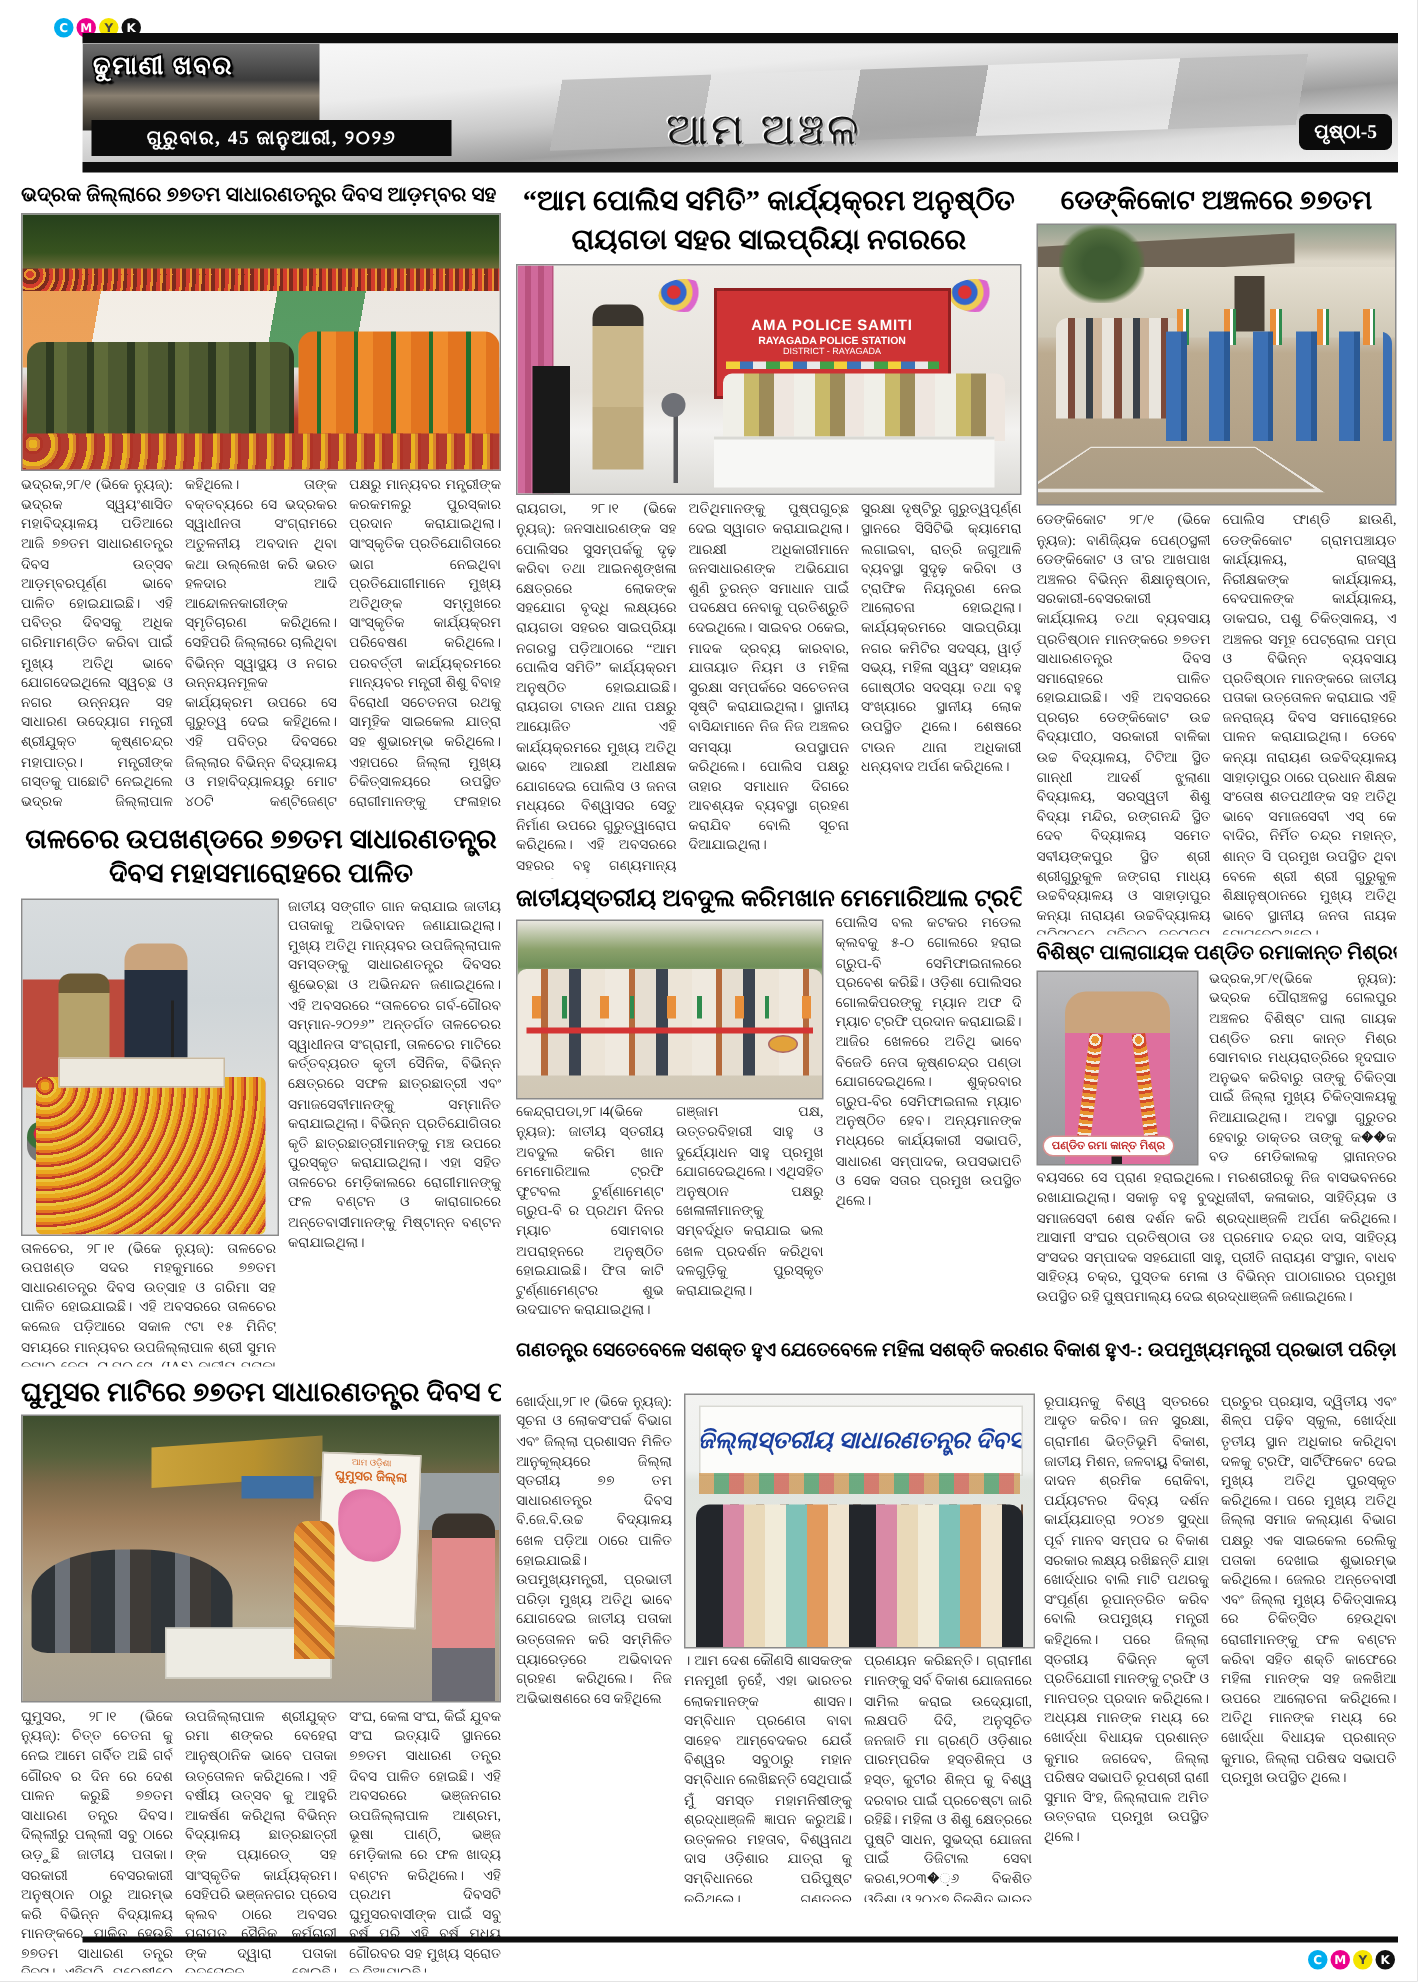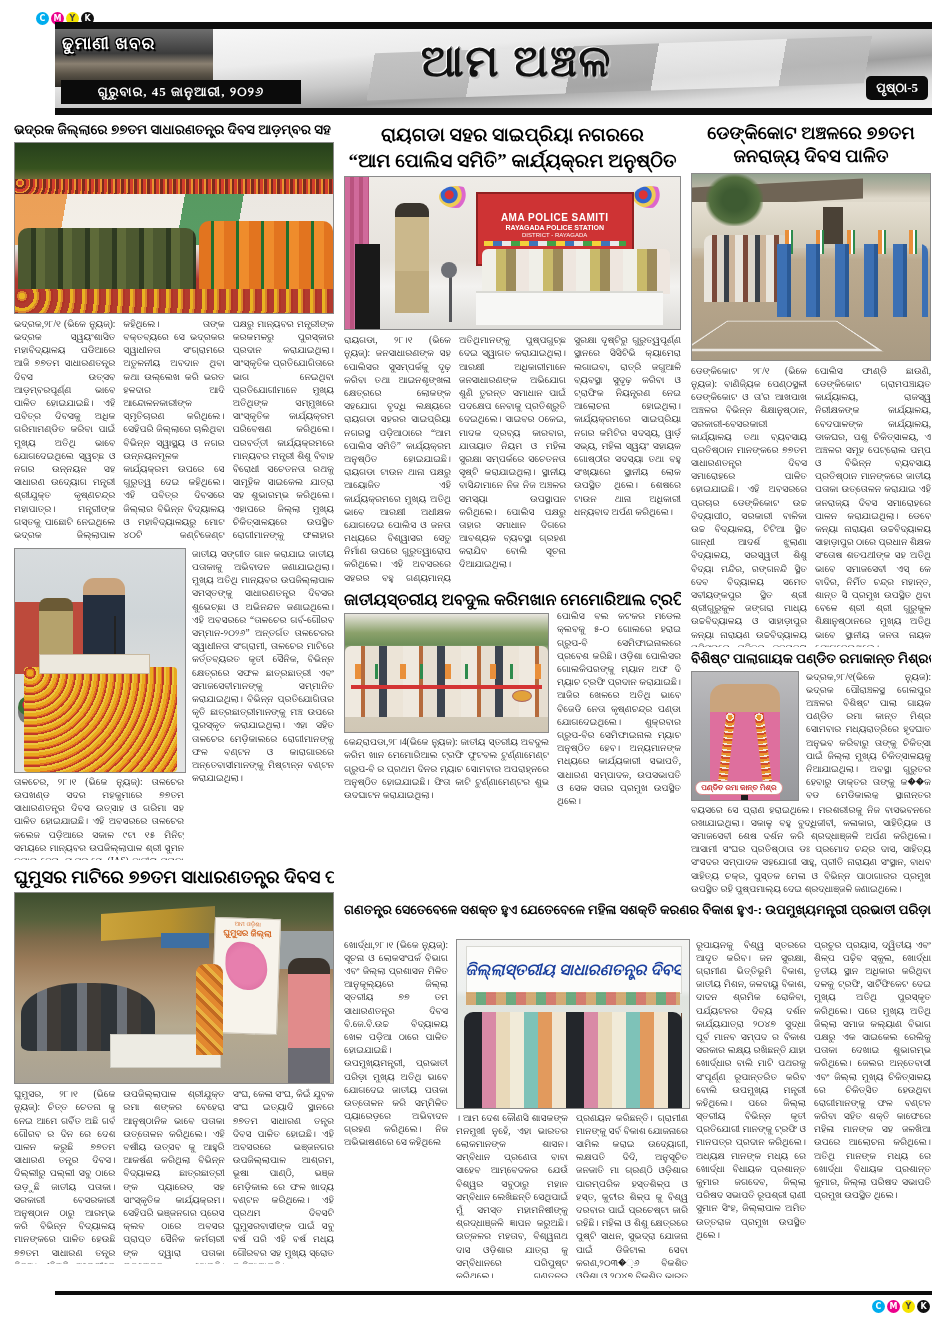--- a/index.html
+++ b/index.html
@@ -22,21 +22,21 @@
       background:linear-gradient(175deg,#fbfbfb 0%,#ececec 34%,#c9c9c9 52%,#9f9f9f 66%,#dcdcdc 82%,#f2f2f2 100%);}
   .mast-ridge{position:absolute;left:30%;top:18%;width:80%;height:60%;
       background:linear-gradient(100deg,transparent 0 8%,#b9b9b9 8% 22%,#e6e6e6 22% 36%,#a8a8a8 36% 48%,#eeeeee 48% 66%,#bcbcbc 66% 78%,transparent 78%);
       transform:skewY(-2deg);opacity:.8;}
   .mast-photo{position:absolute;left:0;top:0;width:158px;height:58px;
       background:linear-gradient(180deg,#6e6e6e 0%,#3c3c3c 42%,#8a8071 60%,#5a5347 78%,#2c2a26 100%);}
   .mast-logo{position:absolute;left:7px;top:5px;font-size:17px;font-weight:bold;color:#fff;letter-spacing:1px;
       text-shadow:1px 1px 0 #000,-1px -1px 0 #000,1px -1px 0 #000,-1px 1px 0 #000,2px 2px 1px #000;}
   .date-box{position:absolute;left:6px;bottom:4px;width:240px;height:24px;background:#0b0b0b;color:#fff;
       display:flex;align-items:center;justify-content:center;font-size:13px;font-weight:bold;letter-spacing:1px;}
-  .mast-title{position:absolute;left:50%;bottom:24px;transform:translateX(-38%);font-size:44px;font-weight:bold;
+  .mast-title{position:absolute;left:50%;bottom:6px;transform:translateX(-38%);font-size:29px;font-weight:normal;
       color:#111;letter-spacing:2px;line-height:1;
       text-shadow:2px 2px 0 #c2c2c2,-1px -1px 0 #fff,1px 1px 0 #555;}
   .page-box{position:absolute;right:4px;bottom:8px;background:#0b0b0b;color:#fff;font-size:13px;font-weight:bold;
       padding:4px 10px;border-radius:5px;}
 
   
   .content{position:absolute;left:14px;top:122px;width:917px;display:flex;gap:10px;}
   .col-left{width:320px;flex:none;}
   .right-group{width:587px;flex:none;}
   .upper{display:flex;gap:10px;}
@@ -223,20 +223,24 @@
           <div class="abs bh-marigold"></div>
         </div>
         <div class="cols bodytext" style="height:224px;">
           <div>ଭଦ୍ରକ,୨୮/୧ (ଭିକେ ନ୍ୟୁଜ୍): ଭଦ୍ରକ ସ୍ୱୟଂଶାସିତ ମହାବିଦ୍ୟାଳୟ ପଡିଆରେ ଆଜି ୭୭ତମ ସାଧାରଣତନ୍ତ୍ର ଦିବସ ଉତ୍ସବ ଆଡ଼ମ୍ବରପୂର୍ଣ୍ଣ ଭାବେ ପାଳିତ ହୋଇଯାଇଛି। ଏହି ପବିତ୍ର ଦିବସକୁ ଅଧିକ ଗରିମାମଣ୍ଡିତ କରିବା ପାଇଁ ମୁଖ୍ୟ ଅତିଥି ଭାବେ ଯୋଗଦେଇଥିଲେ ସ୍ୱଚ୍ଛ ଓ ନଗର ଉନ୍ନୟନ ସହ ସାଧାରଣ ଉଦ୍ୟୋଗ ମନ୍ତ୍ରୀ ଶ୍ରୀଯୁକ୍ତ କୃଷ୍ଣଚନ୍ଦ୍ର ମହାପାତ୍ର। ମନ୍ତ୍ରୀଙ୍କ ଗସ୍ତକୁ ପାଛୋଟି ନେଇଥିଲେ ଭଦ୍ରକ ଜିଲ୍ଲାପାଳ ଶ୍ରୀଯୁକ୍ତ ଦିଲୀପ ରାଉତରାୟ। ସାଙ୍ଗରେ ଆରକ୍ଷୀ ଅଧୀକ୍ଷକ ମହୋଦୟ ମଧ୍ୟ ଉପସ୍ଥିତ ଥିଲେ। ମୁଖ୍ୟ ଅତିଥି ଜାତୀୟ ପତାକା ଉତ୍ତୋଳନ କରି ଉପସ୍ଥିତ ଜନସମୁଦାୟଙ୍କୁ ଉଦବୋଧନ ଦେଇ ସାଧାରଣତନ୍ତ୍ର ଦିବସ ଉପଲକ୍ଷେ ଶୁଭେଚ୍ଛା ଜଣାଇଥିଲେ।</div>
           <div>କହିଥିଲେ। ତାଙ୍କ ବକ୍ତବ୍ୟରେ ସେ ଭଦ୍ରକର ସ୍ୱାଧୀନତା ସଂଗ୍ରାମରେ ଅତୁଳନୀୟ ଅବଦାନ ଥିବା କଥା ଉଲ୍ଲେଖ କରି ଭରତ ହଳଦାର ଆଦି ଆନ୍ଦୋଳନକାରୀଙ୍କ ସ୍ମୃତିଚାରଣ କରିଥିଲେ। ସେହିପରି ଜିଲ୍ଲାରେ ଚାଲିଥିବା ବିଭିନ୍ନ ସ୍ୱାସ୍ଥ୍ୟ ଓ ନଗର ଉନ୍ନୟନମୂଳକ କାର୍ଯ୍ୟକ୍ରମ ଉପରେ ସେ ଗୁରୁତ୍ୱ ଦେଇ କହିଥିଲେ। ଏହି ପବିତ୍ର ଦିବସରେ ଜିଲ୍ଲାର ବିଭିନ୍ନ ବିଦ୍ୟାଳୟ ଓ ମହାବିଦ୍ୟାଳୟରୁ ମୋଟ ୪୦ଟି କଣ୍ଟିଜେଣ୍ଟ ପରେଡ଼ରେ ଭାଗ ନେଇଥିଲେ। ସେମାନଙ୍କ ମଧ୍ୟରୁ ଉତ୍କର୍ଷ ପରେଡ଼ ପ୍ରଦର୍ଶନ କରିଥିବା କଣ୍ଟିଜେଣ୍ଟମାନଙ୍କୁ ପୁରସ୍କୃତ କରାଯାଇଥିଲା। ସାଧାରଣତନ୍ତ୍ର ଦିବସ ଉପଲକ୍ଷେ ଆୟୋଜିତ ବିଭିନ୍ନ ପ୍ରତିଯୋଗିତାର କୃତି ପ୍ରତିଯୋଗୀମାନଙ୍କୁ ବିଭିନ୍ନ ସଂଗଠନ ଓ ଜିଲ୍ଲା ପ୍ରଶାସନ</div>
           <div>ପକ୍ଷରୁ ମାନ୍ୟବର ମନ୍ତ୍ରୀଙ୍କ କରକମଳରୁ ପୁରସ୍କାର ପ୍ରଦାନ କରାଯାଇଥିଲା। ସାଂସ୍କୃତିକ ପ୍ରତିଯୋଗିତାରେ ଭାଗ ନେଇଥିବା ପ୍ରତିଯୋଗୀମାନେ ମୁଖ୍ୟ ଅତିଥିଙ୍କ ସମ୍ମୁଖରେ ସାଂସ୍କୃତିକ କାର୍ଯ୍ୟକ୍ରମ ପରିବେଷଣ କରିଥିଲେ। ପରବର୍ତ୍ତୀ କାର୍ଯ୍ୟକ୍ରମରେ ମାନ୍ୟବର ମନ୍ତ୍ରୀ ଶିଶୁ ବିବାହ ବିରୋଧୀ ସଚେତନତା ରଥକୁ ସାମୂହିକ ସାଇକେଲ ଯାତ୍ରା ସହ ଶୁଭାରମ୍ଭ କରିଥିଲେ। ଏହାପରେ ଜିଲ୍ଲା ମୁଖ୍ୟ ଚିକିତ୍ସାଳୟରେ ଉପସ୍ଥିତ ରୋଗୀମାନଙ୍କୁ ଫଳାହାର ବଣ୍ଟନ କରିଥିଲେ। ଏହାସହିତ ଜିଲ୍ଲା ସଂସ୍କୃତି ଭବନରେ ଆୟୋଜିତ ଚିତ୍ରକଳା ପ୍ରଦର୍ଶନୀ ପରିଦର୍ଶନ କରି ମାନ୍ୟବର ମନ୍ତ୍ରୀ ଏହାର ଭୂୟସୀ ପ୍ରଶଂସା କରିଥିଲେ।</div>
         </div>
       </div>
 
       <div class="mt6">
+        <div class="headline h18">
+          <span style="display:block;">ତାଳଚେର ଉପଖଣ୍ଡରେ ୭୭ତମ ସାଧାରଣତନ୍ତ୍ର</span>
+          <span style="display:block;">ଦିବସ ମହାସମାରୋହରେ ପାଳିତ</span>
+        </div>
         <div style="display:flex;gap:8px;margin-top:4px;">
           <div style="width:170px;flex:none;">
             <div class="photo ph-talcher">
               <div class="abs tl-red"></div>
               <div class="abs tl-officer"></div>
               <div class="abs tl-man"></div>
               <div class="abs tl-mic"></div>
               <div class="abs tl-vase"></div>
               <div class="abs tl-podium"></div>
               <div class="abs tl-board"></div>
@@ -270,22 +274,22 @@
         </div>
       </div>
     </div>
 
     <div class="right-group">
       <div class="upper">
 
         <div class="col-center">
           <div>
             <div class="headline h19">
+              <span style="display:block;">“ଆମ ପୋଲିସ ସମିତି” କାର୍ଯ୍ୟକ୍ରମ ଅନୁଷ୍ଠିତ</span>
               <span style="display:block;">ରାୟଗଡା ସହର ସାଇପ୍ରିୟା ନଗରରେ</span>
-              <span style="display:block;">“ଆମ ପୋଲିସ ସମିତି” କାର୍ଯ୍ୟକ୍ରମ ଅନୁଷ୍ଠିତ</span>
             </div>
             <div class="photo ph-rayagada">
               <div class="abs ry-curtain"></div>
               <div class="abs ry-flo1"></div>
               <div class="abs ry-flo2"></div>
               <div class="abs ry-banner">
                 <div class="ry-b1">AMA POLICE SAMITI</div>
                 <div class="ry-b2">RAYAGADA POLICE STATION</div>
                 <div class="ry-b3">DISTRICT - RAYAGADA</div>
                 <div class="ry-strip"></div>
@@ -309,32 +313,32 @@
             <div style="display:flex;gap:8px;">
               <div style="width:205px;flex:none;">
                 <div class="photo ph-football">
                   <div class="abs fb-men"></div>
                   <div class="abs fb-scarves"></div>
                   <div class="abs fb-ribbon"></div>
                   <div class="abs fb-plate"></div>
                 </div>
                 <div class="cols bodytext" style="height:148px;">
                   <div>କେନ୍ଦ୍ରାପଡା,୨୮।4(ଭିକେ ନ୍ୟୁଜ): ଜାତୀୟ ସ୍ତରୀୟ ଅବଦୁଲ କରିମ ଖାନ ମେମୋରିଆଲ ଟ୍ରଫି ଫୁଟବଲ ଟୁର୍ଣ୍ଣାମେଣ୍ଟ ଗ୍ରୁପ-ବି ର ପ୍ରଥମ ଦିନର ମ୍ୟାଚ ସୋମବାର ଅପରାହ୍ନରେ ଅନୁଷ୍ଠିତ ହୋଇଯାଇଛି। ଫିତା କାଟି ଟୁର୍ଣ୍ଣାମେଣ୍ଟର ଶୁଭ ଉଦଘାଟନ କରାଯାଇଥିଲା।</div>
+                  <div>ଗଞ୍ଜାମ ପକ୍ଷ, ଉତ୍ତରବିହାରୀ ସାହୁ ଓ ଦୁର୍ଯ୍ୟୋଧନ ସାହୁ ପ୍ରମୁଖ ଯୋଗଦେଇଥିଲେ। ଏଥିସହିତ ଅନୁଷ୍ଠାନ ପକ୍ଷରୁ ଖେଳାଳୀମାନଙ୍କୁ ସମ୍ବର୍ଦ୍ଧିତ କରାଯାଇ ଭଲ ଖେଳ ପ୍ରଦର୍ଶନ କରିଥିବା ଦଳଗୁଡ଼ିକୁ ପୁରସ୍କୃତ କରାଯାଇଥିଲା।</div>
                 </div>
               </div>
               <div class="bodytext" style="flex:1;height:276px;overflow:hidden;">ପୋଲିସ ବଲ କଟକର ମଡେଲ କ୍ଲବକୁ ୫-୦ ଗୋଲରେ ହରାଇ ଗ୍ରୁପ-ବି ସେମିଫାଇନାଲରେ ପ୍ରବେଶ କରିଛି। ଓଡ଼ିଶା ପୋଲିସର ଗୋଲକିପରଙ୍କୁ ମ୍ୟାନ ଅଫ ଦି ମ୍ୟାଚ ଟ୍ରଫି ପ୍ରଦାନ କରାଯାଇଛି। ଆଜିର ଖେଳରେ ଅତିଥି ଭାବେ ବିଜେଡି ନେତା କୃଷ୍ଣଚନ୍ଦ୍ର ପଣ୍ଡା ଯୋଗଦେଇଥିଲେ। ଶୁକ୍ରବାର ଗ୍ରୁପ-ବିର ସେମିଫାଇନାଲ ମ୍ୟାଚ ଅନୁଷ୍ଠିତ ହେବ। ଅନ୍ୟମାନଙ୍କ ମଧ୍ୟରେ କାର୍ଯ୍ୟକାରୀ ସଭାପତି, ସାଧାରଣ ସମ୍ପାଦକ, ଉପସଭାପତି ଓ ସେକ ସତାର ପ୍ରମୁଖ ଉପସ୍ଥିତ ଥିଲେ।</div>
             </div>
           </div>
         </div>
 
         <div class="col-right">
           <div>
             <div class="headline h18">
               <span style="display:block;">ଡେଙ୍କିକୋଟ ଅଞ୍ଚଳରେ ୭୭ତମ</span>
-              <span style="display:block;">ଜନରାଜ୍ୟ ଦିବସ ପାଳିତ</span>
             </div>
             <div class="photo ph-denkikot">
               <div class="abs dk-roof"></div>
               <div class="abs dk-wall"></div>
               <div class="abs dk-door"></div>
               <div class="abs dk-tree"></div>
               <div class="abs dk-adults"></div>
               <div class="abs dk-flags"></div>
               <div class="abs dk-kids"></div>
               <div class="abs dk-chalk"></div>

